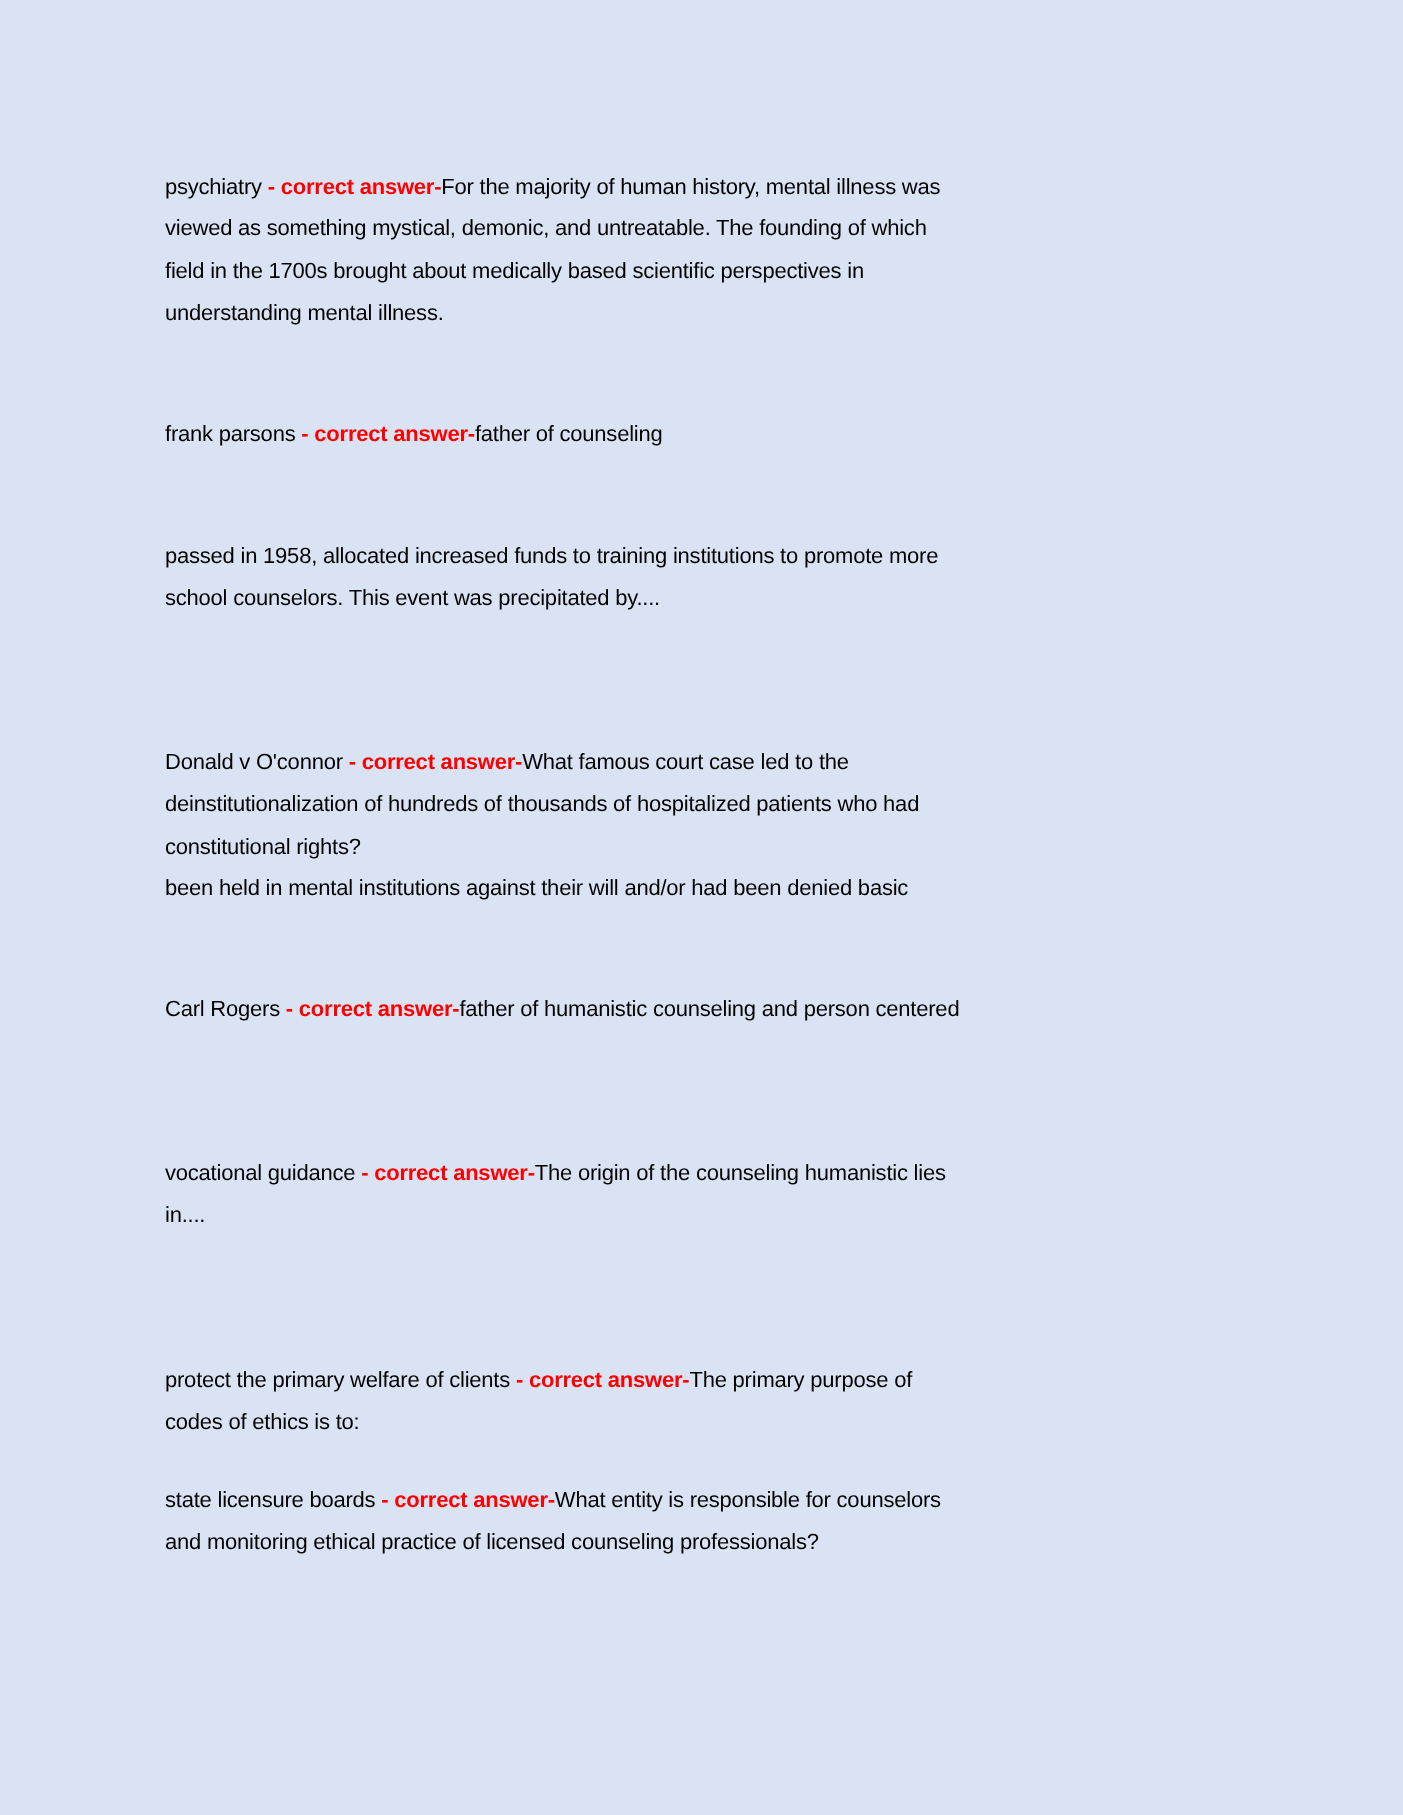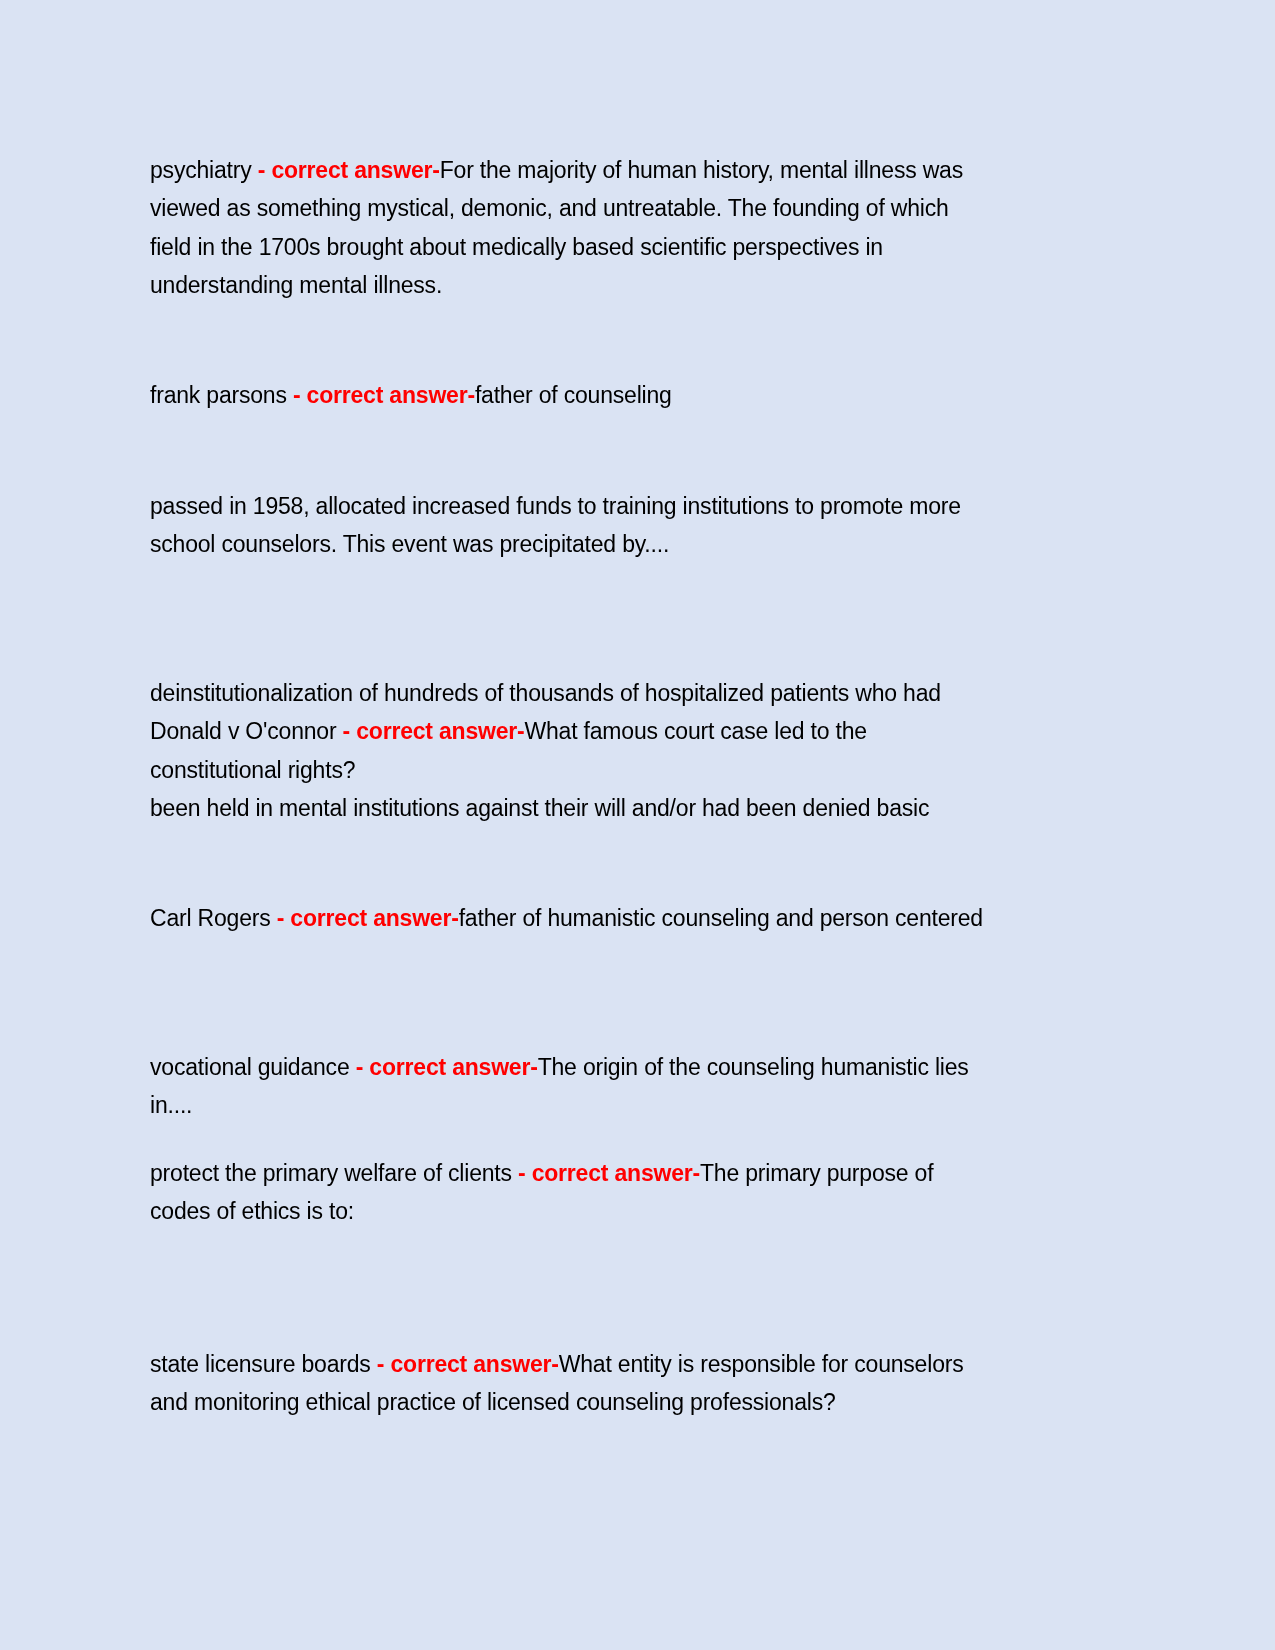--- a/index.html
+++ b/index.html
@@ -7,21 +7,21 @@
     width: 1275px; height: 1650px;
     background: #dae3f3;
     position: relative;
     overflow: hidden;
     font-family: "Liberation Sans", "DejaVu Sans", sans-serif;
     color: #000;
   }
   .page { position: absolute; left: 150px; top: 0; width: 990px; }
   .entry {
     position: absolute; left: 0; width: 990px;
-    font-size: 23px; line-height: 38.3px;
+    font-size: 20px; line-height: 38.3px;
     letter-spacing: -0.2px;
     white-space: nowrap;
   }
   .entry .line { display: block; }
   .sep { color: #ff0000; font-weight: bold; }
 </style>
 </head>
 <body>
 
 <div class="page">
@@ -36,36 +36,36 @@
   <div class="entry" style="top:376px">
     <span class="line"><span>frank parsons</span><span class="sep"> - correct answer-</span><span>father of counseling</span></span>
   </div>
 
   <div class="entry" style="top:487px">
     <span class="line">passed in 1958, allocated increased funds to training institutions to promote more</span>
     <span class="line">school counselors. This event was precipitated by....</span>
   </div>
 
   <div class="entry" style="top:674px">
+    <span class="line"><span>Donald v O'connor</span><span class="sep"> - correct answer-</span><span>What famous court case led to the</span></span>
     <span class="line">deinstitutionalization of hundreds of thousands of hospitalized patients who had</span>
-    <span class="line"><span>Donald v O'connor</span><span class="sep"> - correct answer-</span><span>What famous court case led to the</span></span>
     <span class="line">constitutional rights?</span>
     <span class="line">been held in mental institutions against their will and/or had been denied basic</span>
   </div>
 
   <div class="entry" style="top:899px">
     <span class="line"><span>Carl Rogers</span><span class="sep"> - correct answer-</span><span>father of humanistic counseling and person centered</span></span>
   </div>
 
   <div class="entry" style="top:1048px">
     <span class="line"><span>vocational guidance</span><span class="sep"> - correct answer-</span><span>The origin of the counseling humanistic lies</span></span>
     <span class="line">in....</span>
   </div>
 
-  <div class="entry" style="top:1154px">
+  <div class="entry" style="top:1236px">
     <span class="line"><span>protect the primary welfare of clients</span><span class="sep"> - correct answer-</span><span>The primary purpose of</span></span>
     <span class="line">codes of ethics is to:</span>
   </div>
 
   <div class="entry" style="top:1345px">
     <span class="line"><span>state licensure boards</span><span class="sep"> - correct answer-</span><span>What entity is responsible for counselors</span></span>
     <span class="line">and monitoring ethical practice of licensed counseling professionals?</span>
   </div>
 
 </div>

